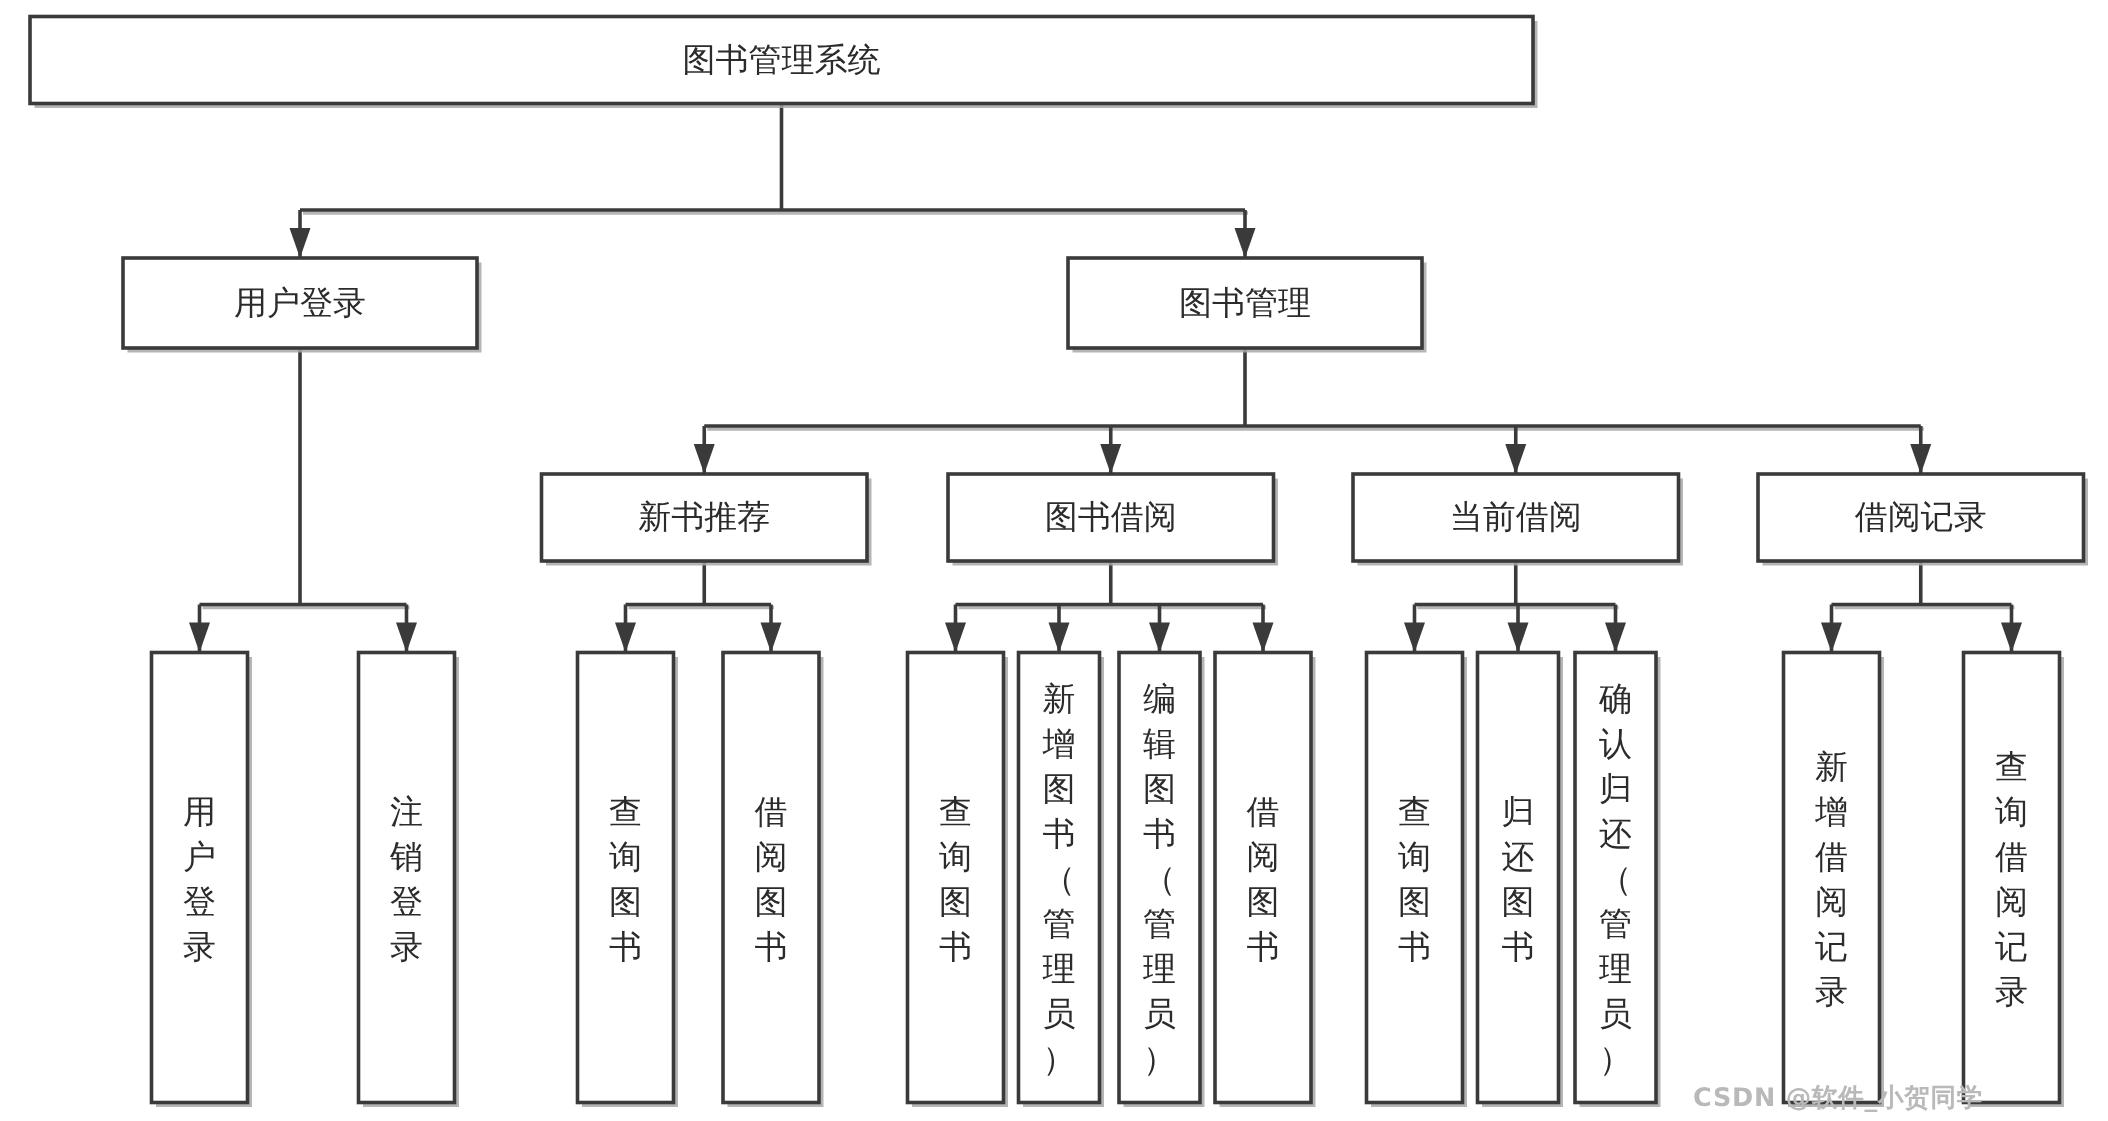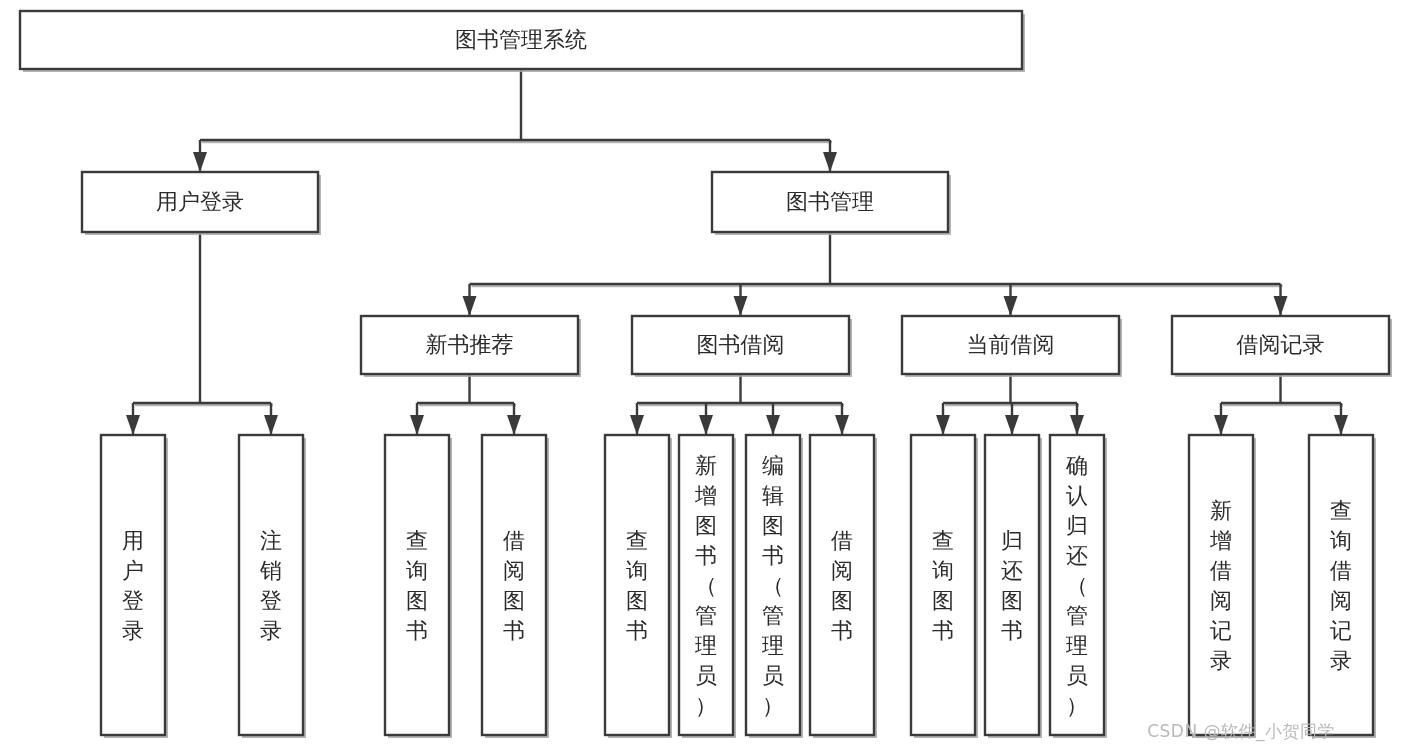--- a/index.html
+++ b/index.html
@@ -58,28 +58,29 @@
     dominant-baseline: middle;
   }
   text.node-label-v {
     fill: #2b2b2b;
     font-family: "DejaVu Sans", "Liberation Sans", sans-serif;
     font-size: 22px;
     text-anchor: middle;
   }
   .watermark {
     position: absolute;
-    right: 12px;
+    right: 25px;
     bottom: 4px;
     font-family: "DejaVu Sans", "Liberation Sans", sans-serif;
     font-size: 17px;
     color: #b9b9b9;
     letter-spacing: 0.5px;
     white-space: nowrap;
     pointer-events: none;
+    font-weight: bold;
   }
 </style>
 </head>
 <body>
 
 <div id="diagram-root">
   <svg class="flow" id="flow-svg" viewBox="0 0 1405 747">
       <g class="edges-layer">
         <line x1="521" y1="69" x2="521" y2="140" class="link"></line>
         <line x1="202" y1="142" x2="832" y2="142" class="link-shadow"></line>

